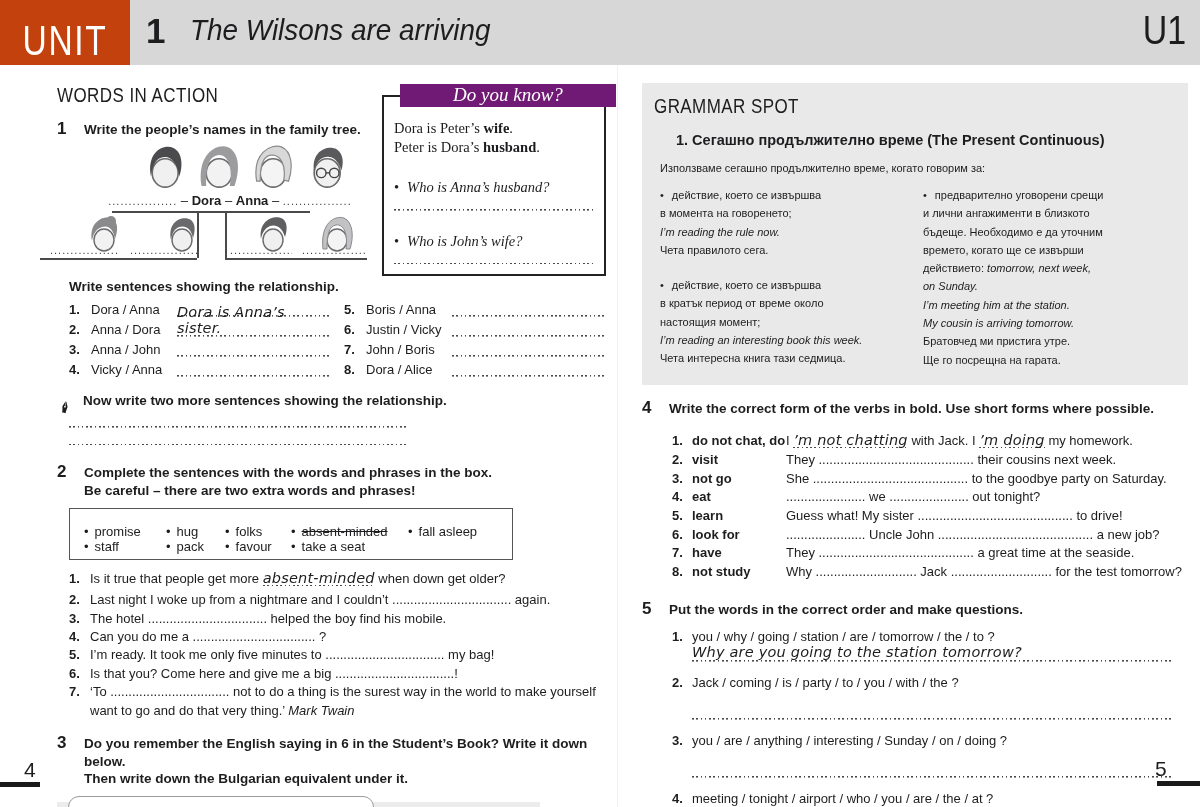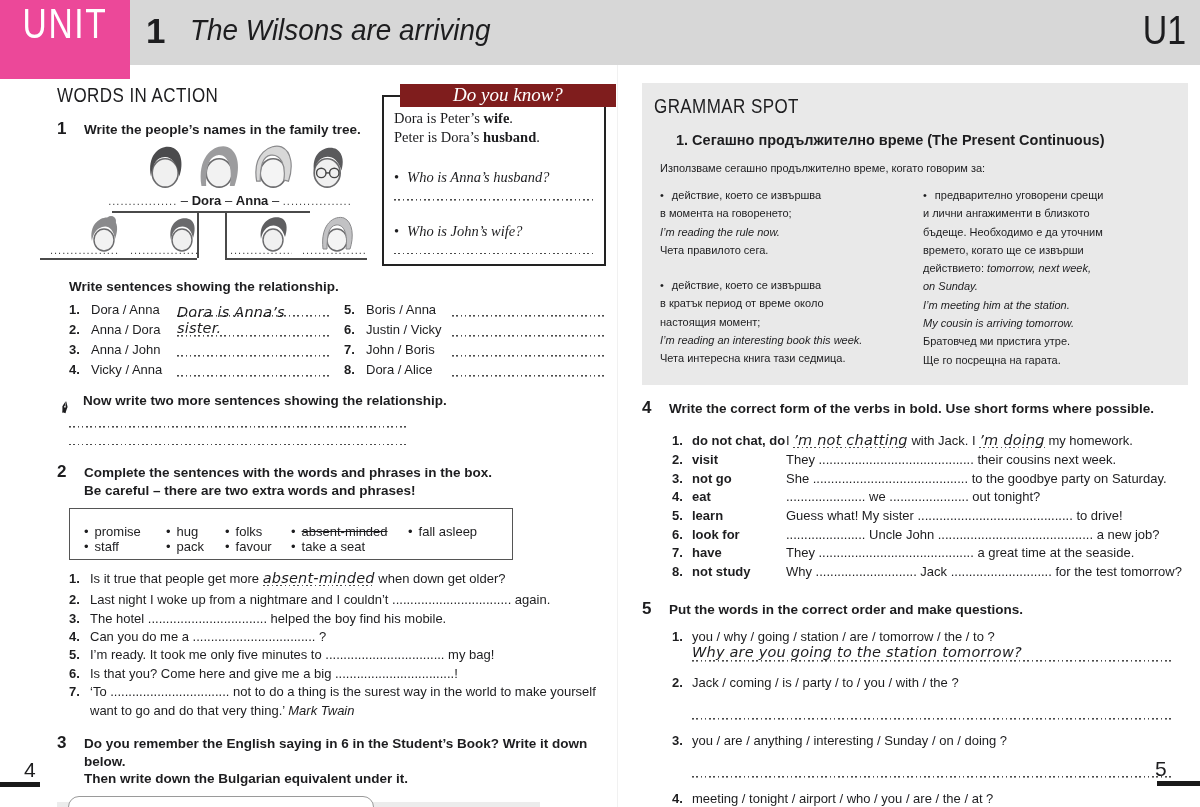--- a/index.html
+++ b/index.html
@@ -3,22 +3,22 @@
 <meta charset="utf-8">
 <style>
   html,body{margin:0;padding:0;}
   body{
     width:1200px;height:807px;position:relative;overflow:hidden;
     background:#ffffff;color:#1d1d1f;
     font-family:"Liberation Sans",sans-serif;
   }
   
   .band{position:absolute;top:0;left:0;width:1200px;height:65px;background:#d7d7d7;}
-  .unitbox{position:absolute;top:0;left:0;width:130px;height:79px;background:#ec4899;
-    display:flex;align-items:flex-start;justify-content:center;}
+  .unitbox{position:absolute;top:0;left:0;width:130px;height:65px;background:#c2410c;
+    display:flex;align-items:flex-end;justify-content:center;}
   .unitbox .t{color:#fff;font-size:42px;font-weight:400;letter-spacing:2px;
     transform:scaleX(.80);transform-origin:center;}
   .unum{position:absolute;left:146px;top:11px;font-size:35px;font-weight:700;}
   .utitle{position:absolute;left:190px;top:13px;font-size:30px;font-style:italic;
     transform:scaleX(.93);transform-origin:left center;}
   .ucode{position:absolute;right:14px;top:8px;font-size:40px;transform:scaleX(.85);transform-origin:right center;}
   
   .cond{transform:scaleX(.85);transform-origin:left center;letter-spacing:.5px;font-weight:400;}
   .b{font-weight:700;}
   .it{font-style:italic;}
@@ -78,21 +78,21 @@
   .rbox .dl{position:absolute;left:12px;right:12px;top:14px;}
   .wavywrap{position:absolute;left:205px;top:17px;width:290px;height:26px;}
   
   .pnum4{position:absolute;left:24px;top:758px;font-size:21px;}
   .pbar4{position:absolute;left:0;top:782px;width:40px;height:5px;background:#1a1a1a;}
   .pnum5{position:absolute;left:1155px;top:757px;font-size:21px;}
   .pbar5{position:absolute;left:1157px;top:781px;width:43px;height:5px;background:#1a1a1a;}
   
   .dyk{position:absolute;left:382px;top:95px;width:200px;background:#fff;
        border:2px solid #222;padding:8px 10px 10px 10px;font-family:"Liberation Serif",serif;font-size:14.5px;line-height:19px;}
-  .dyktitle{position:absolute;top:-13px;left:16px;width:216px;background:#7f1d1d;color:#fff;
+  .dyktitle{position:absolute;top:-13px;left:16px;width:216px;background:#701a75;color:#fff;
        text-align:center;font-style:italic;font-size:19px;padding:1px 0 3px 0;}
   .dyk .q{display:flex;gap:8px;font-style:italic;margin-top:21px;}
   .dyk .q::before{content:"•";font-style:normal;}
   .dyk .dl{margin-top:12px;}
   
   .pageR{position:absolute;left:642px;top:83px;width:546px;}
   .gbox{background:#e9e9e9;padding:12px 14px 16px 12px;}
   .gbox .sech{margin-bottom:14px;}
   .gtitle{font-weight:700;font-size:14.5px;margin:2px 0 14px 22px;}
   .gintro{font-size:11px;margin:0 0 12px 6px;}
@@ -335,21 +335,21 @@
       <svg class="wavy" width="290" height="26">
           <path d="M8 5 q6.523809523809524 -4 13.047619047619047 0 q6.523809523809524 -4 13.047619047619047 0 q6.523809523809524 -4 13.047619047619047 0 q6.523809523809524 -4 13.047619047619047 0 q6.523809523809524 -4 13.047619047619047 0 q6.523809523809524 -4 13.047619047619047 0 q6.523809523809524 -4 13.047619047619047 0 q6.523809523809524 -4 13.047619047619047 0 q6.523809523809524 -4 13.047619047619047 0 q6.523809523809524 -4 13.047619047619047 0 q6.523809523809524 -4 13.047619047619047 0 q6.523809523809524 -4 13.047619047619047 0 q6.523809523809524 -4 13.047619047619047 0 q6.523809523809524 -4 13.047619047619047 0 q6.523809523809524 -4 13.047619047619047 0 q6.523809523809524 -4 13.047619047619047 0 q6.523809523809524 -4 13.047619047619047 0 q6.523809523809524 -4 13.047619047619047 0 q6.523809523809524 -4 13.047619047619047 0 q6.523809523809524 -4 13.047619047619047 0 q6.523809523809524 -4 13.047619047619047 0 q8 8 0 16 q-6.523809523809524 4 -13.047619047619047 0 q-6.523809523809524 4 -13.047619047619047 0 q-6.523809523809524 4 -13.047619047619047 0 q-6.523809523809524 4 -13.047619047619047 0 q-6.523809523809524 4 -13.047619047619047 0 q-6.523809523809524 4 -13.047619047619047 0 q-6.523809523809524 4 -13.047619047619047 0 q-6.523809523809524 4 -13.047619047619047 0 q-6.523809523809524 4 -13.047619047619047 0 q-6.523809523809524 4 -13.047619047619047 0 q-6.523809523809524 4 -13.047619047619047 0 q-6.523809523809524 4 -13.047619047619047 0 q-6.523809523809524 4 -13.047619047619047 0 q-6.523809523809524 4 -13.047619047619047 0 q-6.523809523809524 4 -13.047619047619047 0 q-6.523809523809524 4 -13.047619047619047 0 q-6.523809523809524 4 -13.047619047619047 0 q-6.523809523809524 4 -13.047619047619047 0 q-6.523809523809524 4 -13.047619047619047 0 q-6.523809523809524 4 -13.047619047619047 0 q-6.523809523809524 4 -13.047619047619047 0 q-8 -8 0 -16 Z" fill="#ffffff" stroke="#9a9a9a" stroke-width="1"></path>
         </svg>
       
     </div>
   </div>
 </div>
 
 <div class="dyk">
   <div class="dyktitle">Do you know?</div>
-  <div style="margin-top:4px;">
+  <div style="margin-top:14px;">
     <span>Dora is Peter’s </span><span class="b">wife</span><span>.</span>
   </div>
   <div>
     <span>Peter is Dora’s </span><span class="b">husband</span><span>.</span>
   </div>
   <div class="q">Who is Anna’s husband?</div>
   <div class="dl"></div>
   <div class="q">Who is John’s wife?</div>
   <div class="dl"></div>
 </div>

